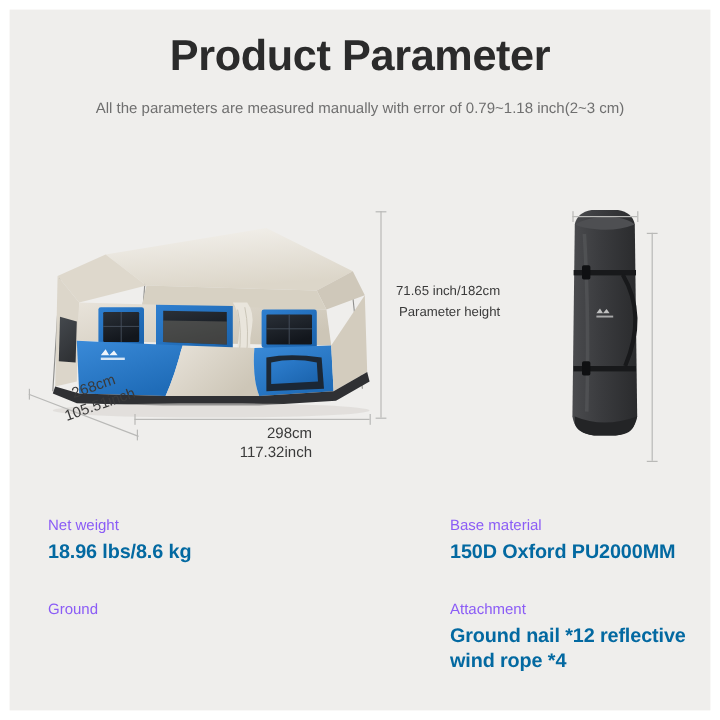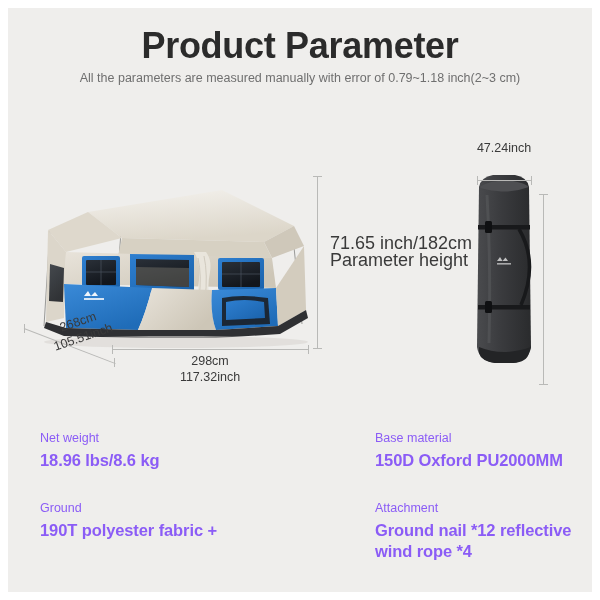--- a/index.html
+++ b/index.html
@@ -32,21 +32,21 @@
   }
   .title {
     font-size: 36px;
     font-weight: bold;
     color: #2b2b2b;
     letter-spacing: -0.3px;
     line-height: 44px;
     font-family: "Liberation Sans", sans-serif;
   }
   .subtitle {
-    margin-top: 2px;
+    margin-top: 14px;
     font-size: 12.5px;
     color: #6f6f6f;
     line-height: 16px;
   }
 
   
   .stage {
     position: absolute;
     left: 0;
     top: 110px;
@@ -87,24 +87,25 @@
     background: #b9b9b7;
   }
   .cap-v {
     position: absolute;
     width: 1px;
     height: 9px;
     background: #b9b9b7;
   }
   .dim-text {
     position: absolute;
-    font-size: 18px;
+    font-size: 11px;
     color: #3a3a3a;
     line-height: 17px;
     white-space: nowrap;
+    text-align: right;
   }
   .dim-text.small {
     font-size: 12.5px;
     line-height: 16px;
     text-align: center;
   }
 
   
   .specs {
     position: absolute;
@@ -123,21 +124,21 @@
   .spec-row-2 { top: 92px; }
   .spec-label {
     font-size: 12.5px;
     color: #8b5cf6;
     line-height: 17px;
     margin-bottom: 3px;
   }
   .spec-value {
     font-size: 16.5px;
     font-weight: bold;
-    color: #8b5cf6;
+    color: #0369a1;
     line-height: 21px;
     letter-spacing: -0.1px;
   }
 </style>
 </head>
 <body>
 
 <div id="page">
 
   <div class="header">
@@ -238,21 +239,21 @@
     <div class="cap-h" style="left:305px; top:58px;"></div>
     <div class="cap-h" style="left:305px; top:230px;"></div>
     <div class="dim-text" style="left:322px; top:117px;">
       <div>71.65 inch/182cm</div>
       <div>Parameter height</div>
     </div>
 
     <div class="dim-line dim-h" style="left:104px; top:231px; width:196px;"></div>
     <div class="cap-v" style="left:104px; top:227px;"></div>
     <div class="cap-v" style="left:300px; top:227px;"></div>
-    <div class="dim-text small" style="left:152px; top:235px; width:100px;">
+    <div class="dim-text small" style="left:152px; top:235px; width:100px;text-align:right;">
       <div>298cm</div>
       <div>117.32inch</div>
     </div>
 
     <div class="dim-line dim-h" style="left:16px; top:210px; width:98px; transform:rotate(21deg); transform-origin:left center;"></div>
     <div class="cap-v" style="left:16px; top:206px;"></div>
     <div class="cap-v" style="left:106px; top:240px;"></div>
     <div class="dim-text small" style="left:22px; top:212px; width:96px; transform:rotate(-19deg); transform-origin:left top;">
       <div>268cm</div>
       <div>105.51inch</div>
@@ -290,21 +291,20 @@
         </g>
 
         <path d="M28,214 Q52,224 80,214 L78,220 Q76,229 62,230 L44,230 Q30,228 28,220 Z" fill="#232426"></path>
       </svg>
     </div>
 
     <div class="dim-line dim-h" style="left:469px; top:62px; width:54px;"></div>
     <div class="cap-v" style="left:469px; top:58px;"></div>
     <div class="cap-v" style="left:523px; top:58px;"></div>
     <div class="dim-text small" style="left:446px; top:22px; width:100px;">
-      <div>47.24inch</div>
     </div>
 
     <div class="dim-line dim-v" style="left:535px; top:76px; height:190px;"></div>
     <div class="cap-h" style="left:531px; top:76px;"></div>
     <div class="cap-h" style="left:531px; top:266px;"></div>
 
   </div>
 
   <div class="specs">
 
@@ -313,21 +313,20 @@
       <div class="spec-value">18.96 lbs/8.6 kg</div>
     </div>
 
     <div class="spec spec-col-r spec-row-1">
       <div class="spec-label">Base material</div>
       <div class="spec-value">150D Oxford PU2000MM</div>
     </div>
 
     <div class="spec spec-col-l spec-row-2">
       <div class="spec-label">Ground</div>
-      <div class="spec-value">190T polyester fabric +</div>
     </div>
 
     <div class="spec spec-col-r spec-row-2">
       <div class="spec-label">Attachment</div>
       <div class="spec-value">Ground nail *12 reflective</div>
       <div class="spec-value">wind rope *4</div>
     </div>
 
   </div>
 

